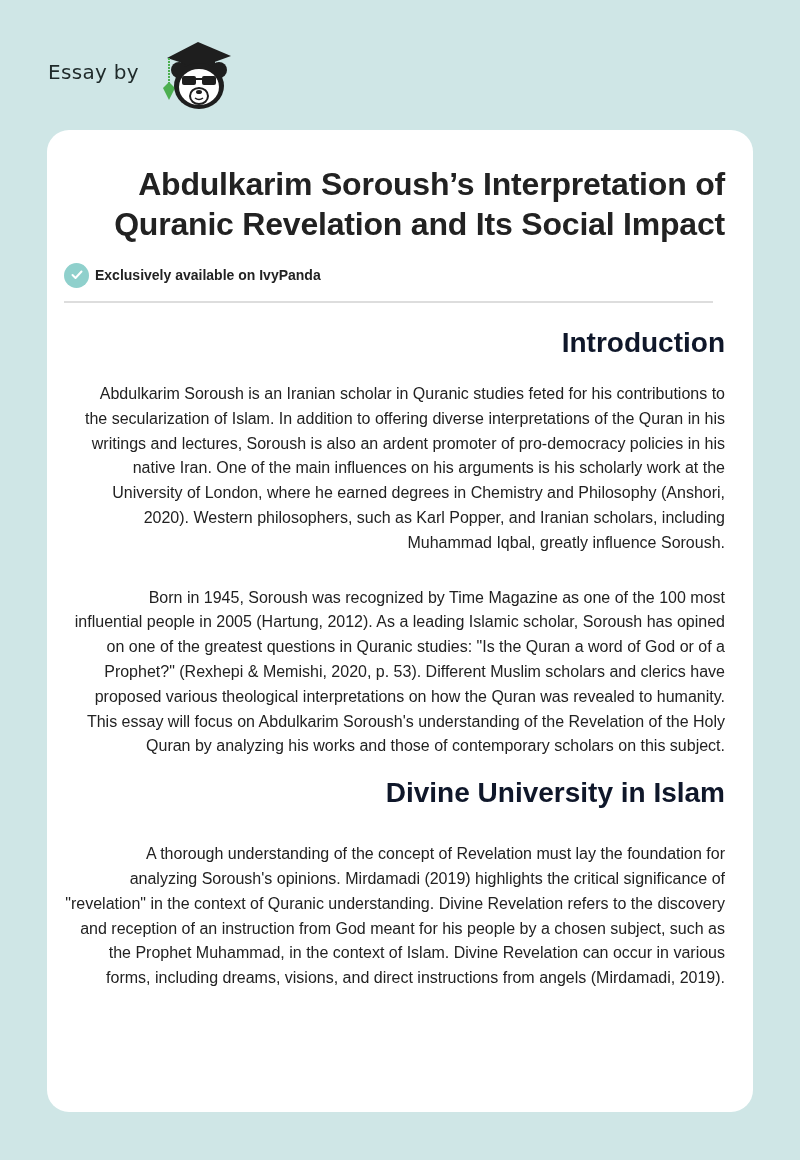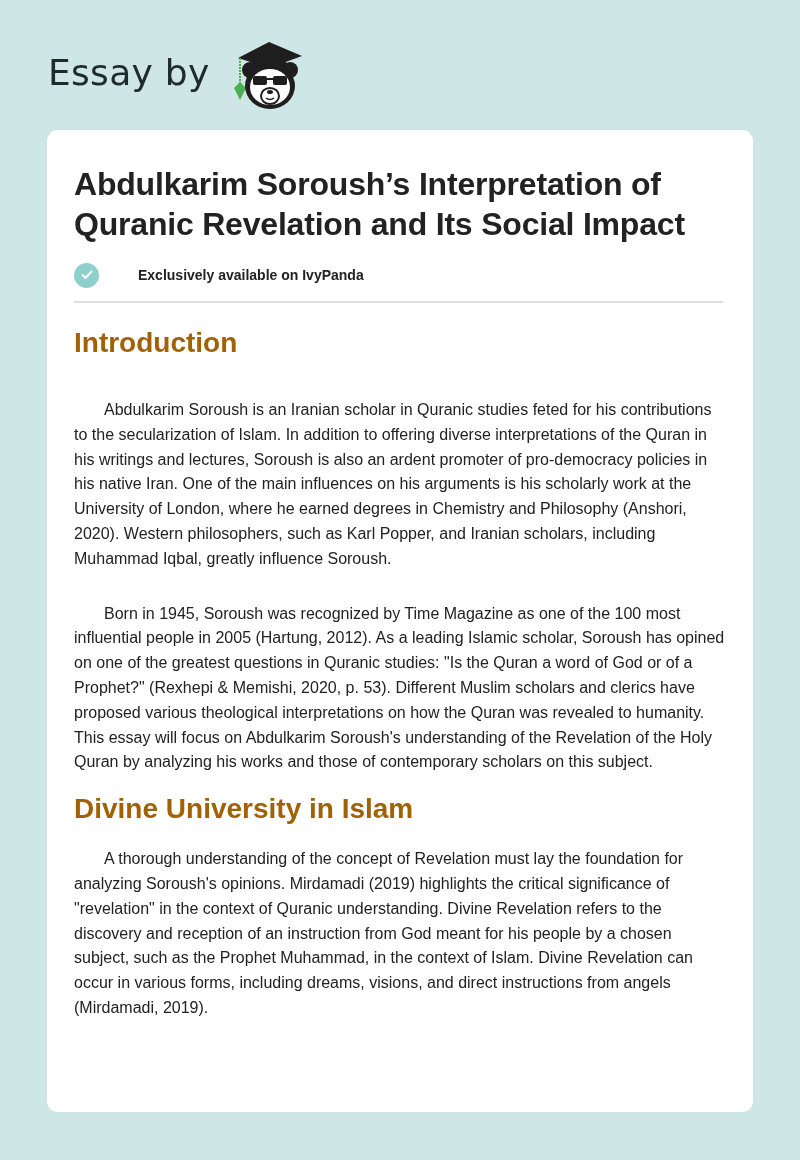--- a/index.html
+++ b/index.html
@@ -18,21 +18,21 @@
     .header {
       position: absolute;
       left: 48px;
       top: 34px;
       height: 80px;
       display: flex;
       align-items: center;
     }
     .essay-by {
       font-family: "DejaVu Sans", sans-serif;
-      font-size: 36px;
+      font-size: 20px;
       color: #1f2a2a;
       letter-spacing: 0.3px;
       margin-right: 18px;
       margin-top: -4px;
     }
     .logo-mark {
       width: 82px;
       height: 76px;
       margin-right: 6px;
     }
@@ -50,39 +50,39 @@
       top: -4px;
       margin-left: 1px;
     }
     .card {
       position: absolute;
       left: 47px;
       top: 130px;
       width: 706px;
       height: 982px;
       background: #ffffff;
-      border-radius: 11px;
+      border-radius: 22px;
       box-sizing: border-box;
-      padding: 34px 28px 0 27px;
+      padding: 34px 28px 0 17px;
+      text-align: right;
     }
     .title {
       font-family: "Liberation Sans", sans-serif;
       font-weight: bold;
       font-size: 32px;
       line-height: 40px;
       color: #222222;
       margin: 0;
       letter-spacing: -0.2px;
     }
     .exclusive {
       display: flex;
       align-items: center;
       margin-top: 18px;
       height: 26px;
-      gap: 33px;
     }
     .check {
       width: 25px;
       height: 25px;
       border-radius: 50%;
       background: #8fd0cc;
       display: flex;
       align-items: center;
       justify-content: center;
       margin-right: 6px;
@@ -95,35 +95,35 @@
     .divider {
       height: 2px;
       background: #dddddd;
       margin-top: 13px;
       width: 649px;
     }
     .section-heading {
       font-weight: bold;
       font-size: 28px;
       line-height: 34px;
-      color: #a16207;
+      color: #0f172a;
       margin: 0;
     }
     .h-intro { margin-top: 23px; }
     .h-divine { margin-top: 17px; }
     .para {
       font-size: 16px;
       line-height: 24.8px;
       color: #222222;
       margin: 0;
       text-indent: 30px;
     }
-    .p1 { margin-top: 38px; }
+    .p1 { margin-top: 22px; }
     .p2 { margin-top: 30px; }
-    .p3 { margin-top: 21px; }
+    .p3 { margin-top: 32px; }
   </style>
 </head>
 <body>
 
 <div class="header">
   <span class="essay-by">Essay by</span>
   <span class="logo-mark">
     <svg width="82" height="76" viewBox="0 0 82 76">
 
       <polygon points="10,22 41,6 74,20 41,32" fill="#1e1e1e"></polygon>

